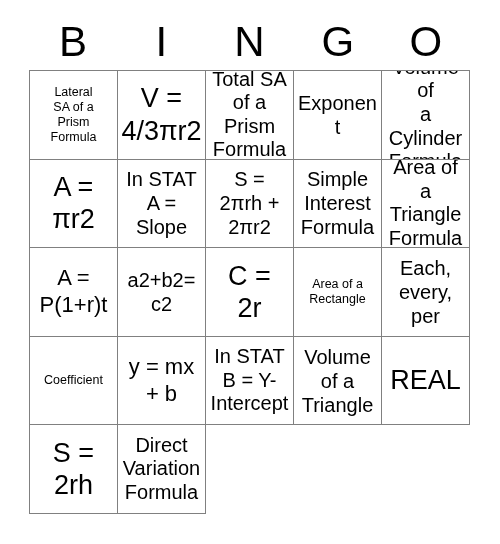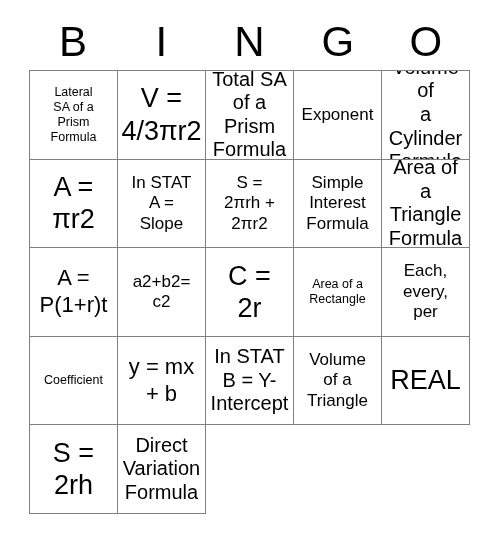--- a/index.html
+++ b/index.html
@@ -68,21 +68,21 @@
   .cell-text {
     display: block;
     width: 100%;
     line-height: 1.15;
     word-wrap: break-word;
     white-space: pre-line;
   }
   
   .fs-xs .cell-text { font-size: 12.5px; line-height: 1.18; }
   .fs-sm .cell-text { font-size: 20px; line-height: 1.18; }
-  .fs-md .cell-text { font-size: 17px; line-height: 1.2; }
+  .fs-md .cell-text { font-size: 20px; line-height: 1.2; }
   .fs-lg .cell-text { font-size: 22px; line-height: 1.22; }
   .fs-xl .cell-text { font-size: 27px; line-height: 1.2; }
 </style>
 </head>
 <body>
 
 <div id="card">
 
   <div id="header-row">
     <div class="header-letter">B</div>

